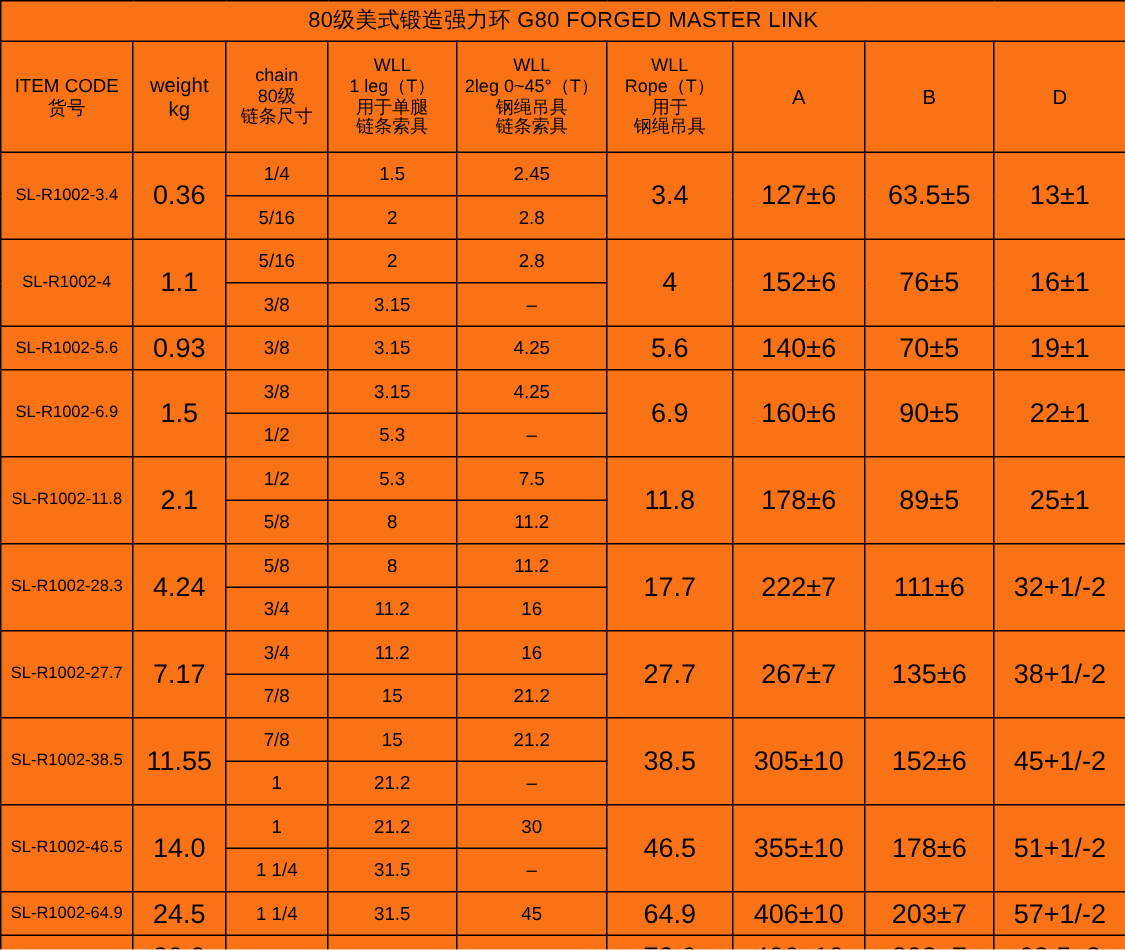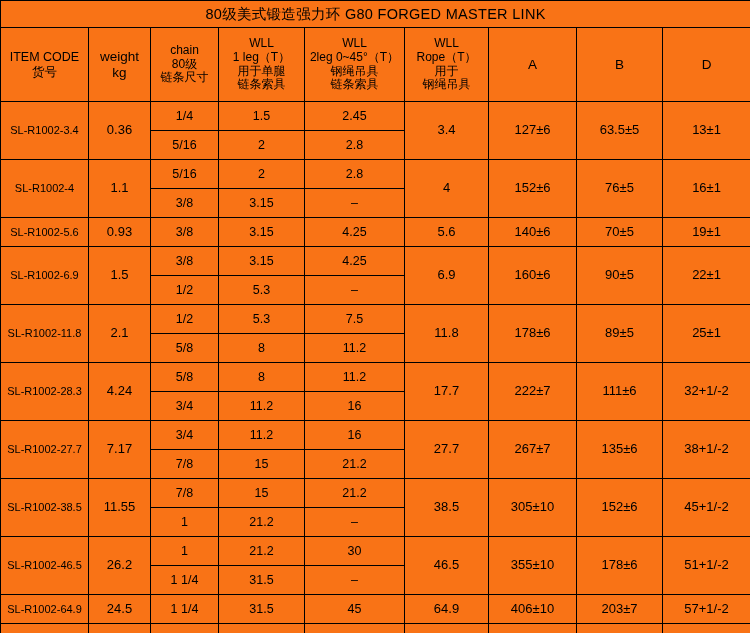--- a/index.html
+++ b/index.html
@@ -53,21 +53,21 @@
     margin-left: 20px;
   }
   .itemcode-head .line { display: block; }
   td.code {
     font-size: 11px;
     text-align: left;
     padding-left: 4px;
     height: 29px;
   }
   td.num {
-    font-size: 13px;
+    font-size: 18px;
     height: 29px;
   }
   td.sub {
     font-size: 12.5px;
     height: 29px;
   }
   
   col.c-code  { width: 88px; }
   col.c-wt    { width: 62px; }
   col.c-chain { width: 68px; }
@@ -252,21 +252,21 @@
           <td class="num" rowspan="2">152±6</td>
           <td class="num" rowspan="2">45+1/-2</td>
         </tr>
         <tr>
           <td class="sub">1</td>
           <td class="sub">21.2</td>
           <td class="sub">–</td>
         </tr>
         <tr>
           <td class="code" rowspan="2">SL-R1002-46.5</td>
-          <td class="num" rowspan="2">26.2</td>
+          <td class="num" rowspan="2">14.0</td>
           <td class="sub">1</td>
           <td class="sub">21.2</td>
           <td class="sub">30</td>
           <td class="num" rowspan="2">46.5</td>
           <td class="num" rowspan="2">355±10</td>
           <td class="num" rowspan="2">178±6</td>
           <td class="num" rowspan="2">51+1/-2</td>
         </tr>
         <tr>
           <td class="sub">1 1/4</td>

